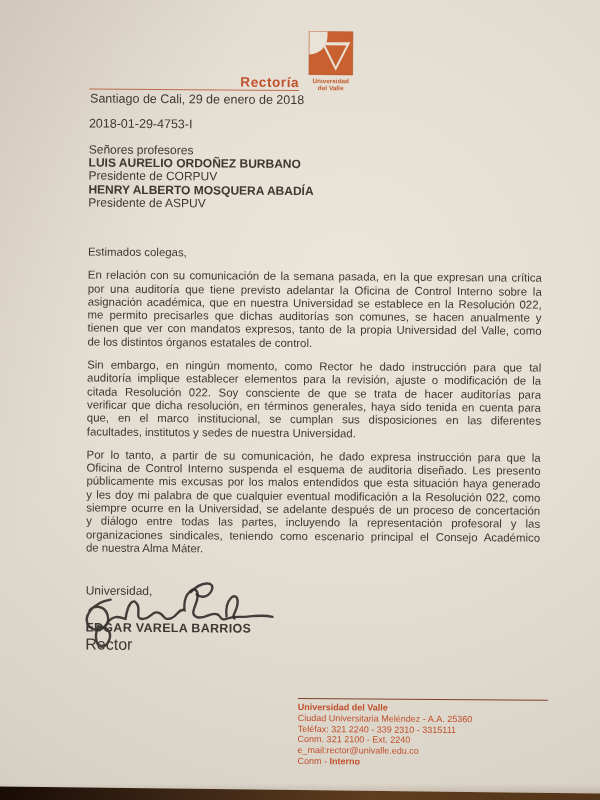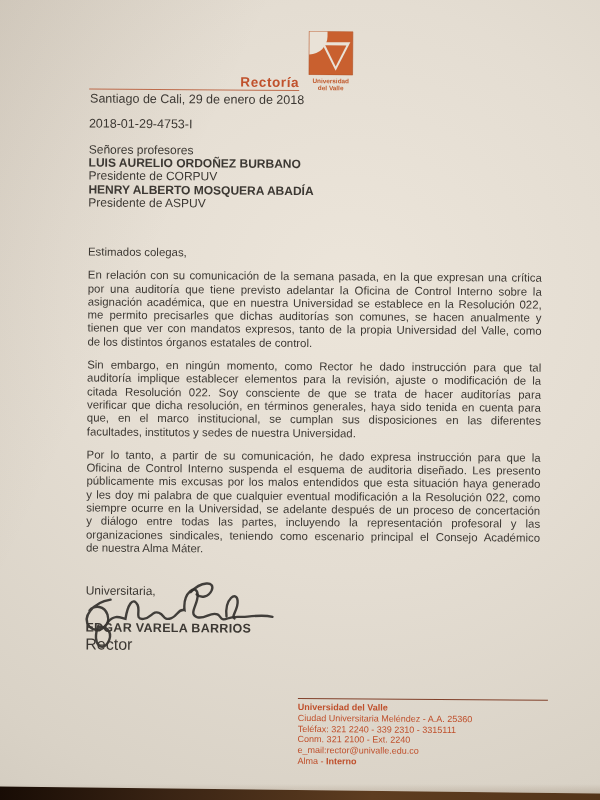--- a/index.html
+++ b/index.html
@@ -106,35 +106,35 @@
             <div class="jl">Oficina de Control Interno suspenda el esquema de auditoria diseñado.  Les presento</div>
             <div class="jl">públicamente mis excusas por los malos entendidos que esta situación haya generado</div>
             <div class="jl">y les doy mi palabra de que cualquier eventual modificación a la Resolución 022, como</div>
             <div class="jl">siempre ocurre en la Universidad, se adelante después de un proceso de concertación</div>
             <div class="jl">y diálogo entre todas las partes, incluyendo la representación profesoral y las</div>
             <div class="jl">organizaciones sindicales, teniendo como escenario principal el Consejo Académico</div>
             <div class="jl">de nuestra Alma Máter.</div>
           </div>
       </div>
 
-      <div class="farewell">Universitaria,</div>
+      <div class="farewell">Universidad,</div>
       <svg class="signature" viewBox="0 0 212 78">
         <path d="M36,22 C18,25 7,40 15,49 C23,57 37,49 33,37 C30,28 20,27 15,33"></path>
         <path d="M24,48 C16,68 30,76 35,62 C38,53 30,47 24,50"></path>
         <path d="M33,45 C40,36 46,40 51,41 C53,28 58,18 63,27 C66,33 60,42 69,41 C77,40 78,32 85,35 C90,37 89,43 97,40 C103,38 104,30 110,32 C108,14 122,5 123,16 C124,26 113,36 123,39 C131,41 136,33 143,36 C147,38 146,43 153,40 C160,37 164,39 173,38 C181,37 190,36 198,38"></path>
         <path d="M116,14 C126,3 141,2 137,12 C134,19 126,20 122,16"></path>
         <path d="M152,38 C150,20 162,12 163,22 C164,31 156,38 160,40"></path>
       </svg>
       <div class="signer-name">EDGAR VARELA BARRIOS</div>
       <div class="signer-title">Rector</div>
 
       <div class="footer">
         <div class="f-org">Universidad del Valle</div>
         <div>Ciudad Universitaria Meléndez - A.A. 25360</div>
         <div>Teléfax: 321 2240 - 339 2310 - 3315111</div>
         <div>Conm. 321 2100 - Ext. 2240</div>
         <div>e_mail:rector@univalle.edu.co</div>
-        <div><span>Alma - </span><span class="f-bold">Interno</span></div>
+        <div><span>Conm - </span><span class="f-bold">Interno</span></div>
       </div>
 
     </div>
   </div>
 </div>
 
 </body></html>

